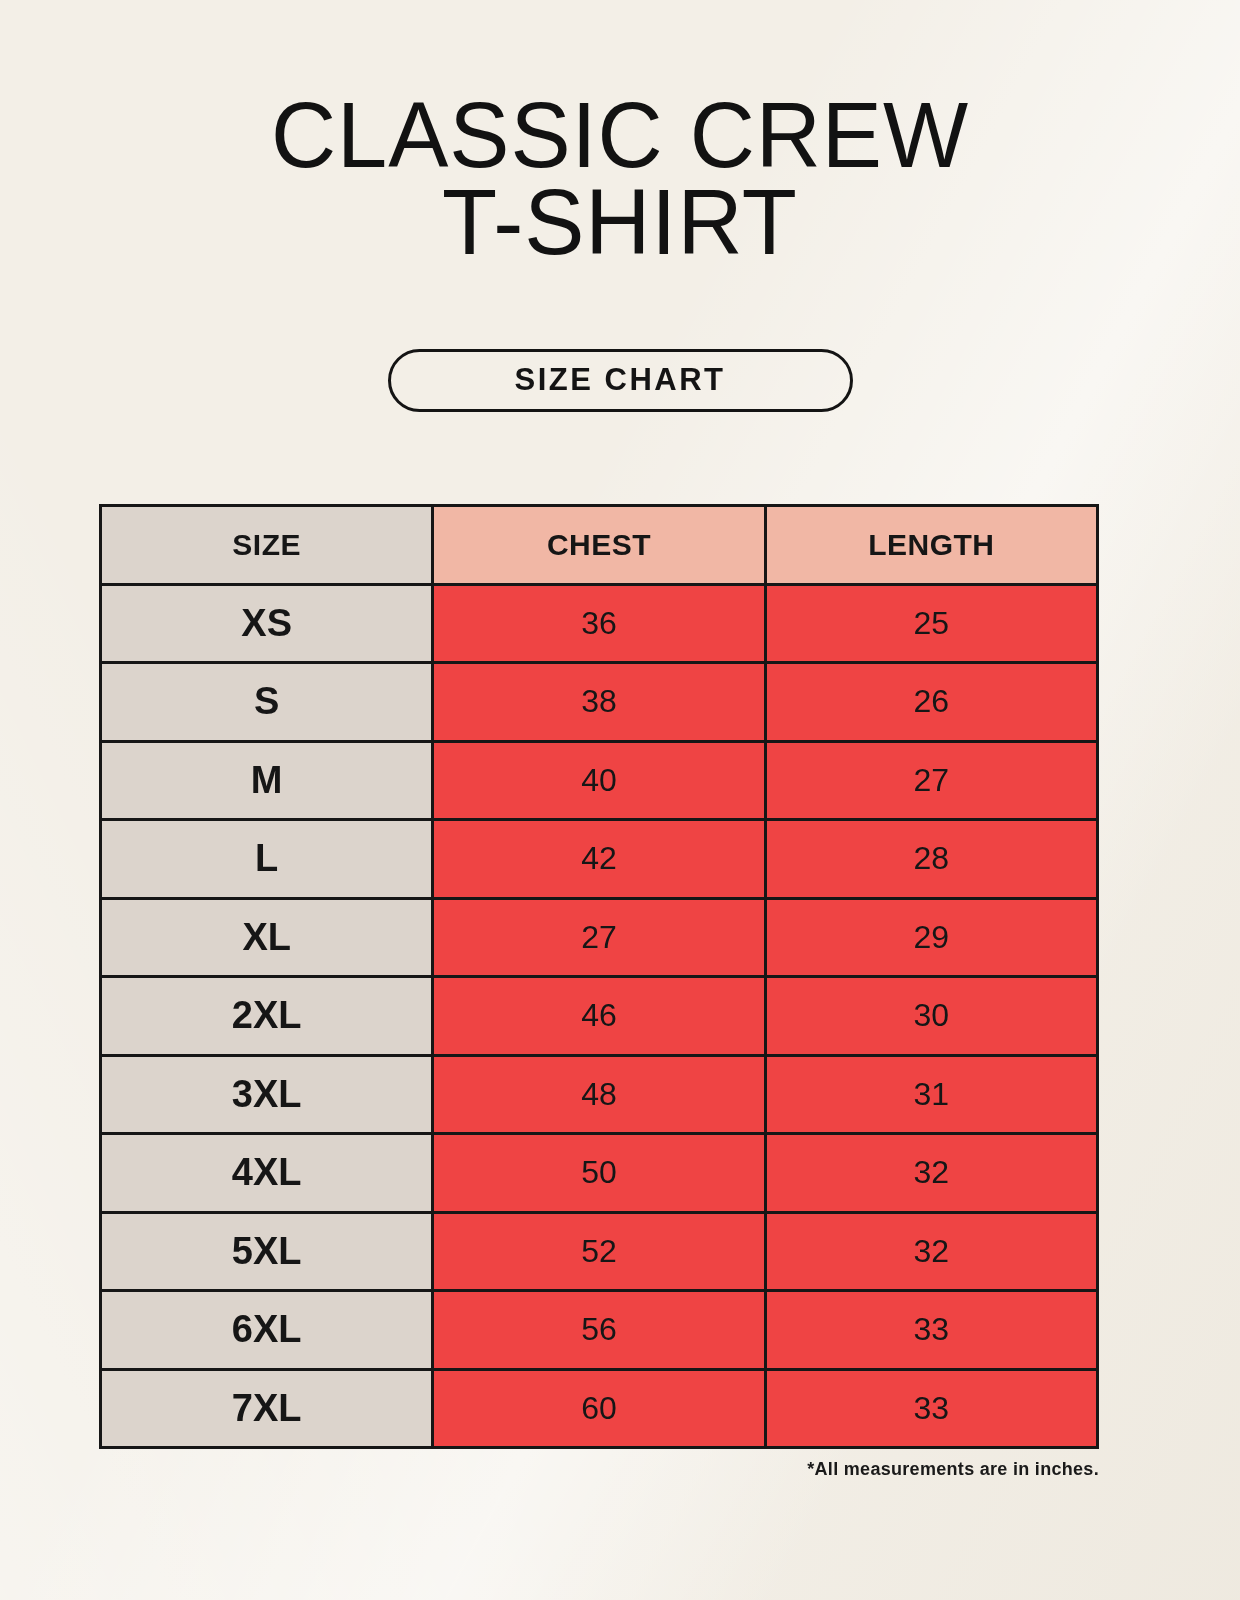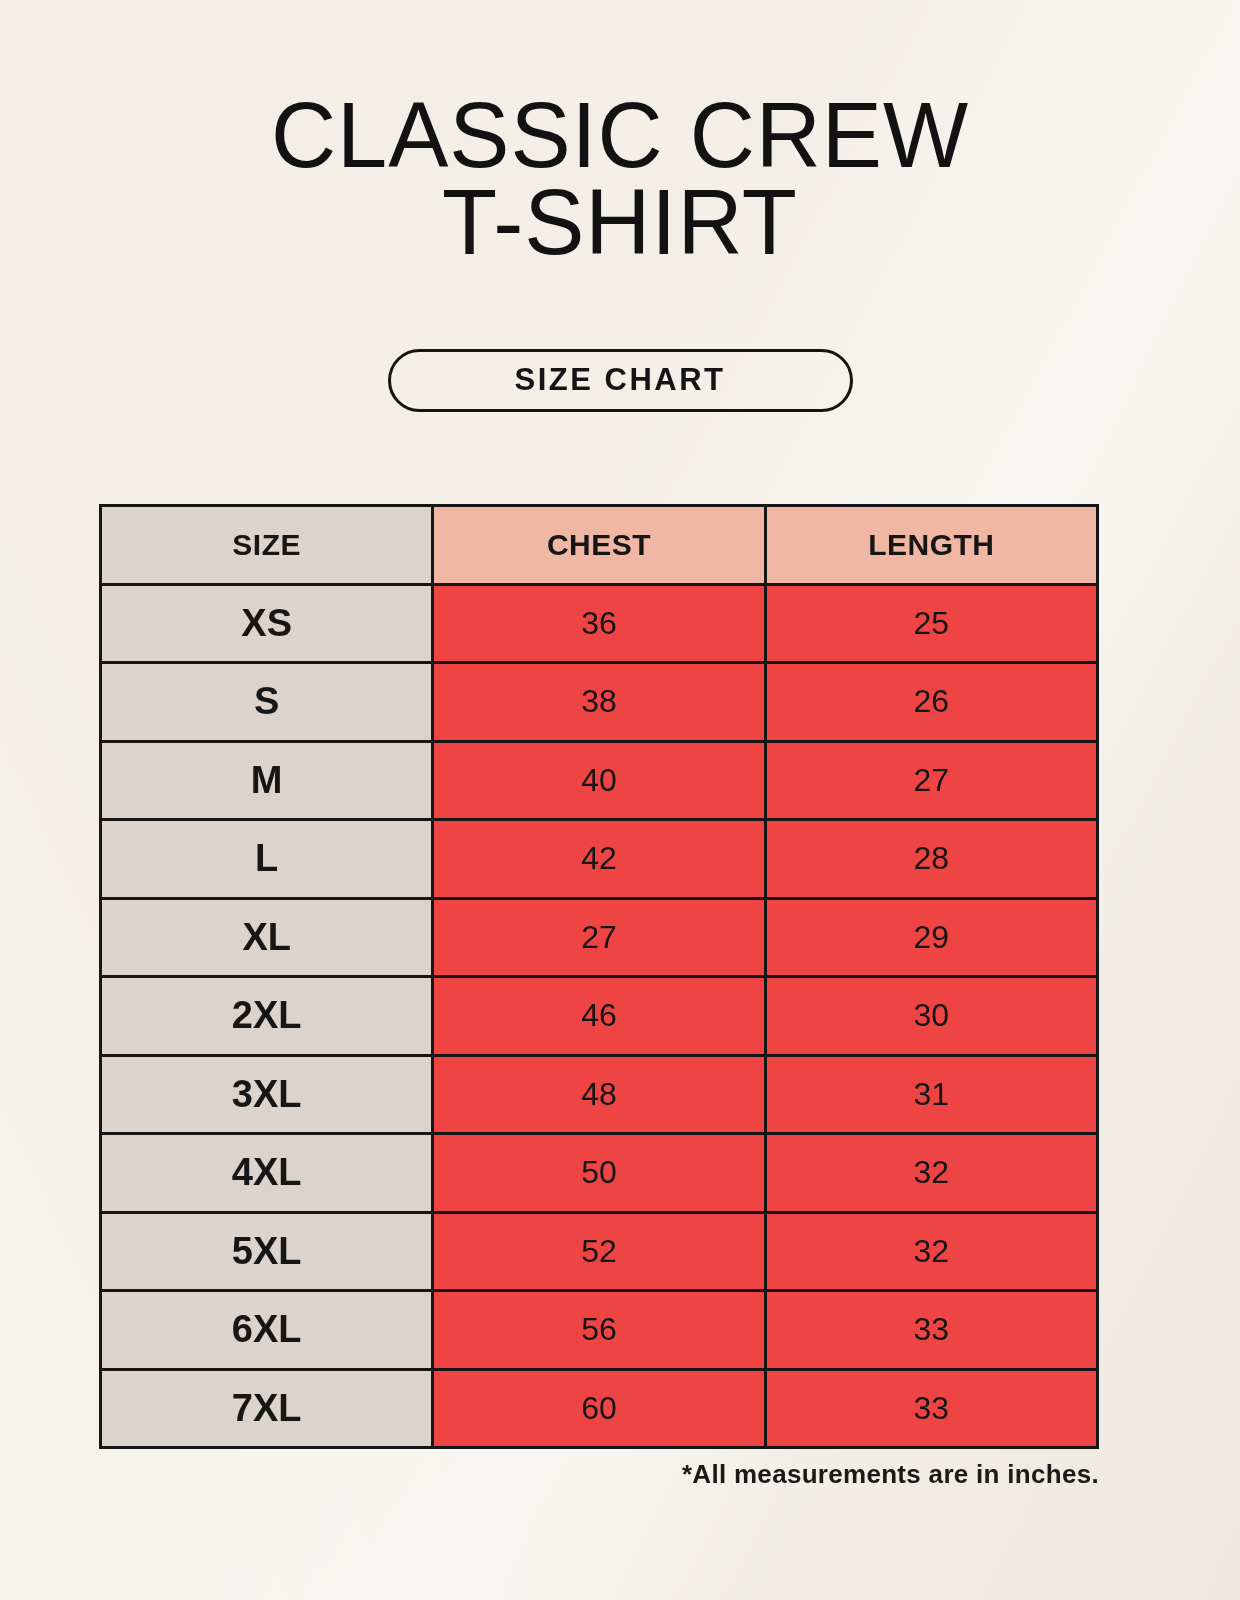--- a/index.html
+++ b/index.html
@@ -92,21 +92,21 @@
     background: #dcd4cc;
   }
   .size-table td.size-col {
     font-size: 38px;
     font-weight: 700;
   }
 
   .footnote {
     margin-top: 10px;
     text-align: right;
-    font-size: 26px;
+    font-size: 18px;
     font-weight: 700;
     letter-spacing: 0.3px;
     color: #1a1a1a;
   }
 </style>
 </head>
 <body>
 
 <h1 class="page-title">
   <span class="line">CLASSIC CREW</span>

